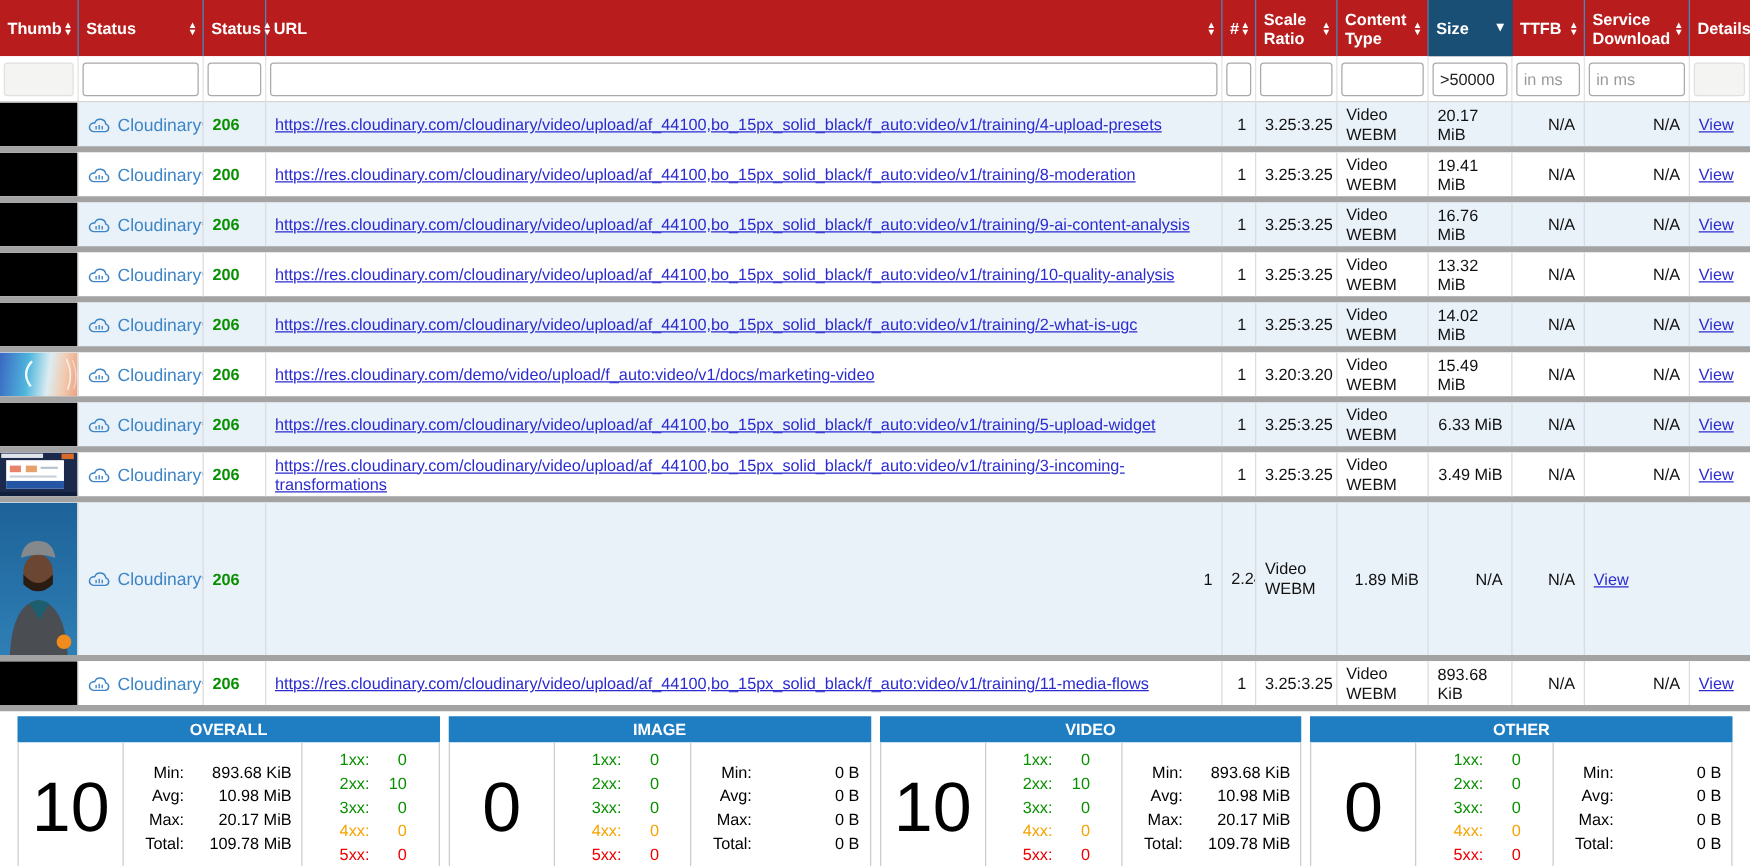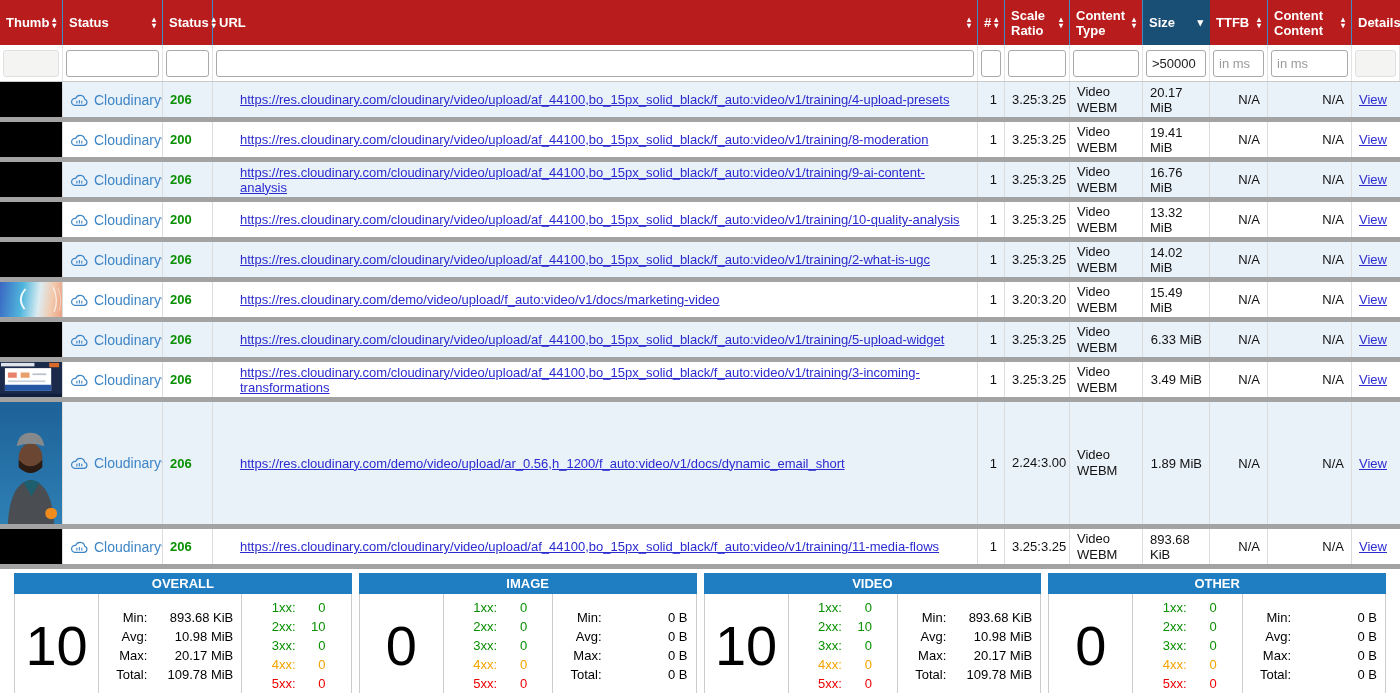--- a/index.html
+++ b/index.html
@@ -32,21 +32,21 @@
           border-right:1px solid #dcdcdc; overflow:hidden; }
   .cell:last-child { border-right:none; }
   .c-thumb { padding:0; }
   .thumb { width:100%; height:100%; position:relative; overflow:hidden; }
   .thumb-black { background:#000; }
   .thumb-gradient { background:linear-gradient(97deg,#3a67c2 0%,#4fb6dc 36%,#dcecf2 62%,#f2c9ad 82%,#eba183 100%); }
   .thumb-screenshot { background:#1b2a4a; }
   .c-count,.c-size,.c-ttfb,.c-download { justify-content:flex-end; }
   .c-status span { color:#089000; font-weight:bold; }
   .url { color:#2b2bd0; font-size:13px; text-decoration:underline; }
-  .c-url { padding-right:15px;margin-left:20px; }
+  .c-url { padding-right:15px; }
   .c-ctype,.c-scale { line-height:16px; }
   .cloud-icon { display:inline-flex; flex:0 0 auto; }
   .svc { color:#3d85c6; font-size:14px; margin-left:5px; white-space:nowrap; }
   .svc-sup { color:#2a5db0; font-size:9px; vertical-align:super; }
 
   
   .footer { margin-top:4px; display:flex; gap:7px; padding:0 14px; height:120px; }
   .panel { flex:1; display:flex; flex-direction:column; }
   .panel-title { background:#1f7dc2; color:#fff; text-align:center; font-weight:bold; font-size:13px; height:21px; line-height:21px; }
   .panel-body { flex:1; display:flex; border:1px solid #ccc; border-top:none; background:#fff; }
@@ -120,21 +120,21 @@
     <span class="sort-desc">▾</span>
   </div>
       <div class="hcell">
     <span class="hlabel">TTFB</span>
     <span class="sort-both">
           <span>▴</span>
           <span>▾</span>
         </span>
   </div>
       <div class="hcell">
-    <span class="hlabel">Content Content</span>
+    <span class="hlabel">Service Download</span>
     <span class="sort-both">
           <span>▴</span>
           <span>▾</span>
         </span>
   </div>
       <div class="hcell">
     <span class="hlabel">Details</span>
 
   </div>
     </div>
@@ -464,23 +464,20 @@
               <path d="M6.2 15.2 a4.4 4.4 0 1 1 1.1-8.7 A5.8 5.8 0 0 1 18.5 7.6 A3.9 3.9 0 0 1 18.2 15.2 Z" fill="none" stroke="#3d85c6" stroke-width="1.5" stroke-linejoin="round"></path>
               <path d="M8.7 9.6v3.4 M11.8 8.6v4.4 M14.9 9.6v3.4" stroke="#3d85c6" stroke-width="1.4"></path>
             </svg>
           </span>
       <span class="svc">Cloudinary</span>
       <span class="svc-sup">*</span>
     </div>
     <div class="cell c-status">
           <span>206</span>
         </div>
-    <div class="cell c-url">
-          <a class="url" href="#">https://res.cloudinary.com/demo/video/upload/ar_0.56,h_1200/f_auto:video/v1/docs/dynamic_email_short</a>
-        </div>
     <div class="cell c-count">1</div>
     <div class="cell c-scale">2.24:3.00</div>
     <div class="cell c-ctype">Video WEBM</div>
     <div class="cell c-size">1.89 MiB</div>
     <div class="cell c-ttfb">N/A</div>
     <div class="cell c-download">N/A</div>
     <div class="cell c-details">
           <a class="url" href="#">View</a>
         </div>
   </div>

